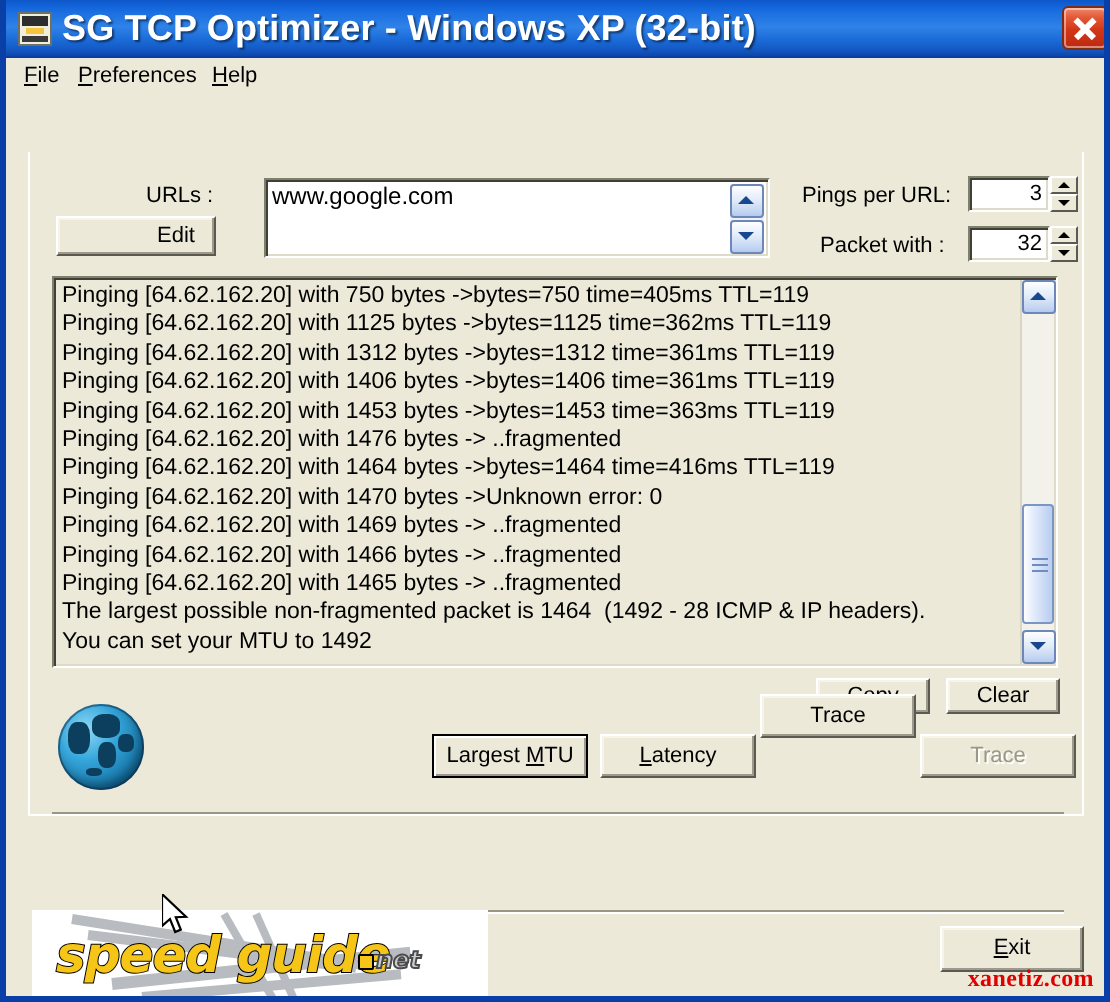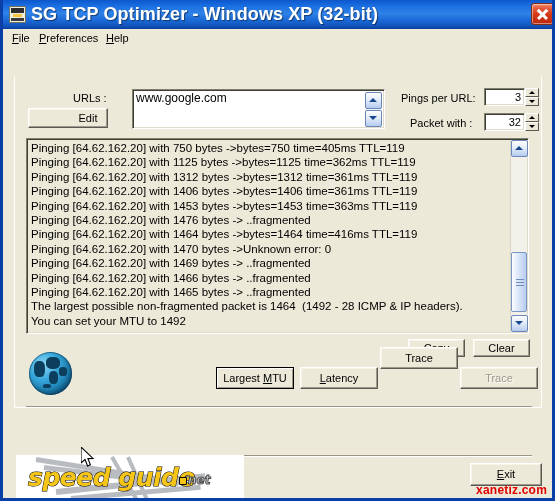--- a/index.html
+++ b/index.html
@@ -420,21 +420,21 @@
     width: 6px; height: 6px;
     background: #f5c518;
     border: 1px solid #000;
     border-radius: 1px;
   }
 
   .watermark {
     position: absolute;
     right: 5px; bottom: 1px;
     color: #e00000;
-    font-family: Liberation Sans, sans-serif;
+    font-family: Liberation Serif, serif;
     font-size: 12px;
     font-weight: bold;
     letter-spacing: 0.2px;
     white-space: nowrap;
   }
 
   
   .cursor {
     position: absolute;
     left: 78px; top: 447px;

